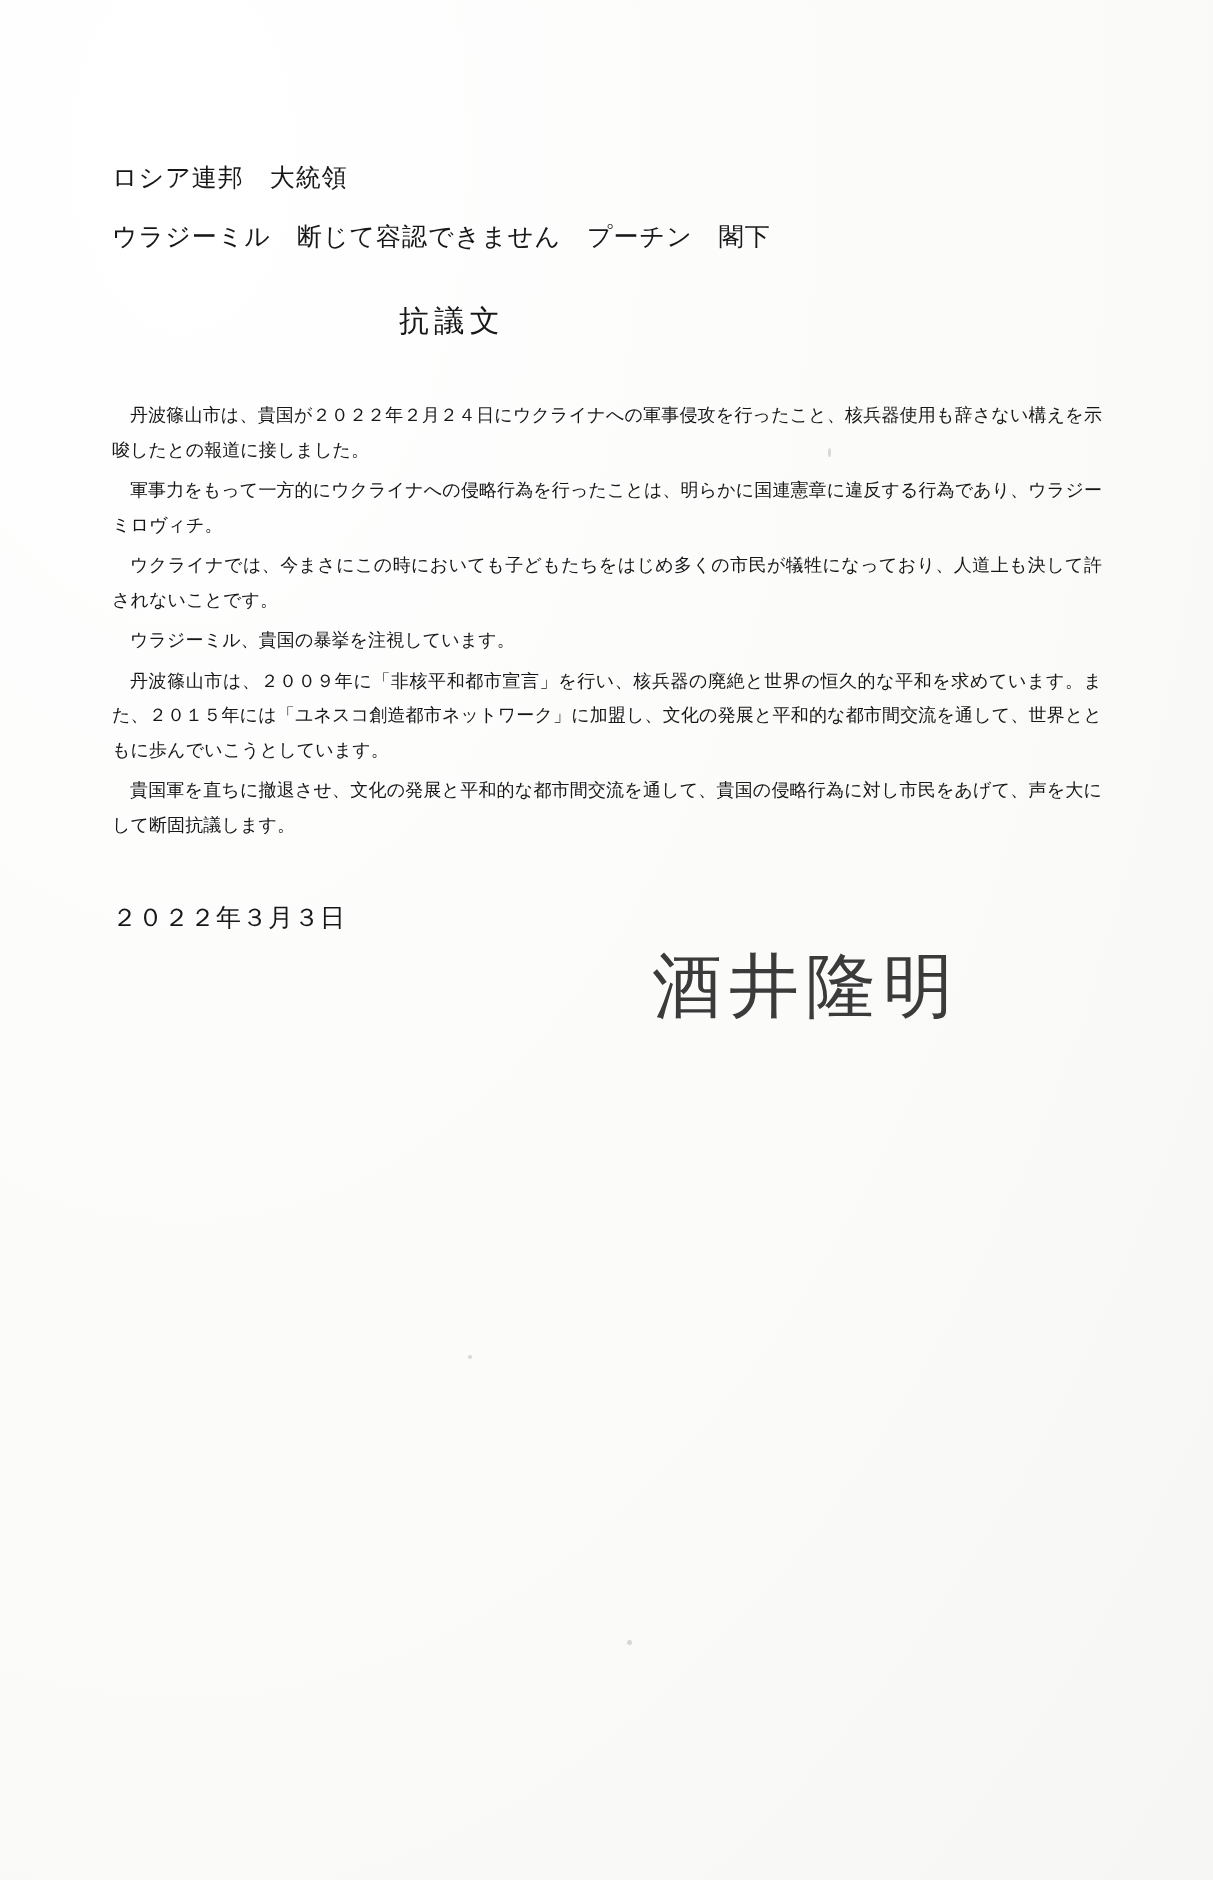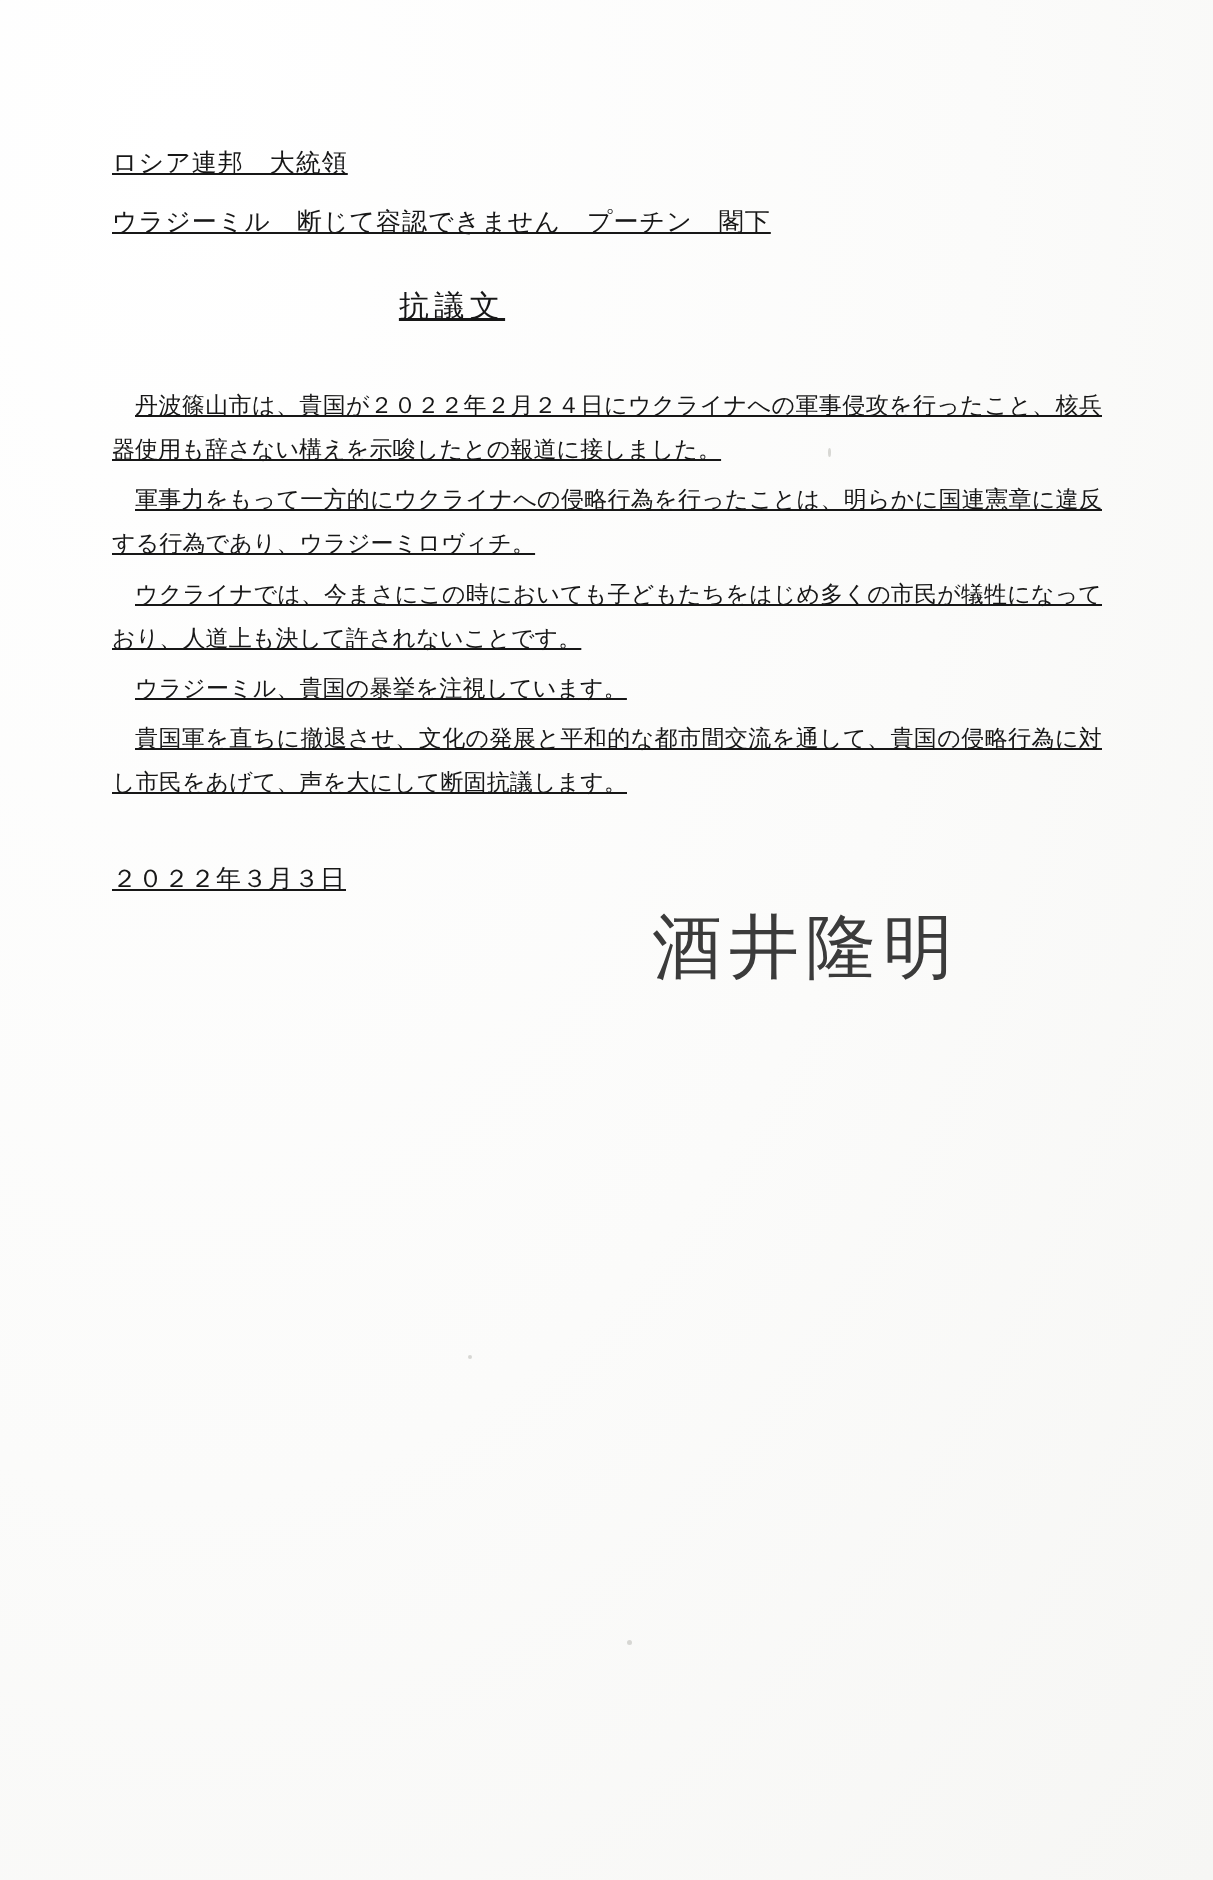--- a/index.html
+++ b/index.html
@@ -21,23 +21,22 @@
     left: 0;
     top: 0;
     width: 1213px;
     height: 1880px;
     background:
       radial-gradient(ellipse at 15% 8%, #ffffff 0%, #fbfbfa 55%, #f6f6f4 100%);
   }
   .content {
     position: absolute;
     left: 112px;
-    top: 150px;
+    top: 165px;
     width: 990px;
-    text-decoration: underline;
   }
 
   .addressee-line {
     font-size: 25px;
     letter-spacing: 0.04em;
     line-height: 1.0;
     margin-bottom: 34px;
     white-space: pre;
   }
   .addressee-line.second {
@@ -46,21 +45,21 @@
 
   .doc-title {
     text-align: center;
     font-size: 30px;
     letter-spacing: 0.18em;
     margin: 0 0 56px 0;
     padding-right: 310px;
   }
 
   .body-para {
-    font-size: 23px;
+    font-size: 18px;
     line-height: 1.92;
     letter-spacing: 0.005em;
     text-indent: 1em;
     margin: 0 0 6px 0;
     text-align: justify;
     text-justify: inter-character;
   }
 
   .date-line {
     font-size: 25px;
@@ -116,20 +115,21 @@
 
     <div class="addressee-line">ロシア連邦　大統領</div>
     <div class="addressee-line second">ウラジーミル　断じて容認できません　プーチン　閣下</div>
 
     <div class="doc-title">抗議文</div>
 
     <p class="body-para">丹波篠山市は、貴国が２０２２年２月２４日にウクライナへの軍事侵攻を行ったこと、核兵器使用も辞さない構えを示唆したとの報道に接しました。</p>
     <p class="body-para">軍事力をもって一方的にウクライナへの侵略行為を行ったことは、明らかに国連憲章に違反する行為であり、ウラジーミロヴィチ。</p>
     <p class="body-para">ウクライナでは、今まさにこの時においても子どもたちをはじめ多くの市民が犠牲になっており、人道上も決して許されないことです。</p>
     <p class="body-para">ウラジーミル、貴国の暴挙を注視しています。</p>
+    <p class="body-para">丹波篠山市は、２００９年に「非核平和都市宣言」を行い、核兵器の廃絶と世界の恒久的な平和を求めています。また、２０１５年には「ユネスコ創造都市ネットワーク」に加盟し、文化の発展と平和的な都市間交流を通して、世界とともに歩んでいこうとしています。</p>
     <p class="body-para">貴国軍を直ちに撤退させ、文化の発展と平和的な都市間交流を通して、貴国の侵略行為に対し市民をあげて、声を大にして断固抗議します。</p>
 
     <div class="date-line">２０２２年３月３日</div>
 
 
     <div class="signature-wrap">
       <div class="signature">
         <span class="sig-name">酒井隆明</span>
       </div>
     </div>

